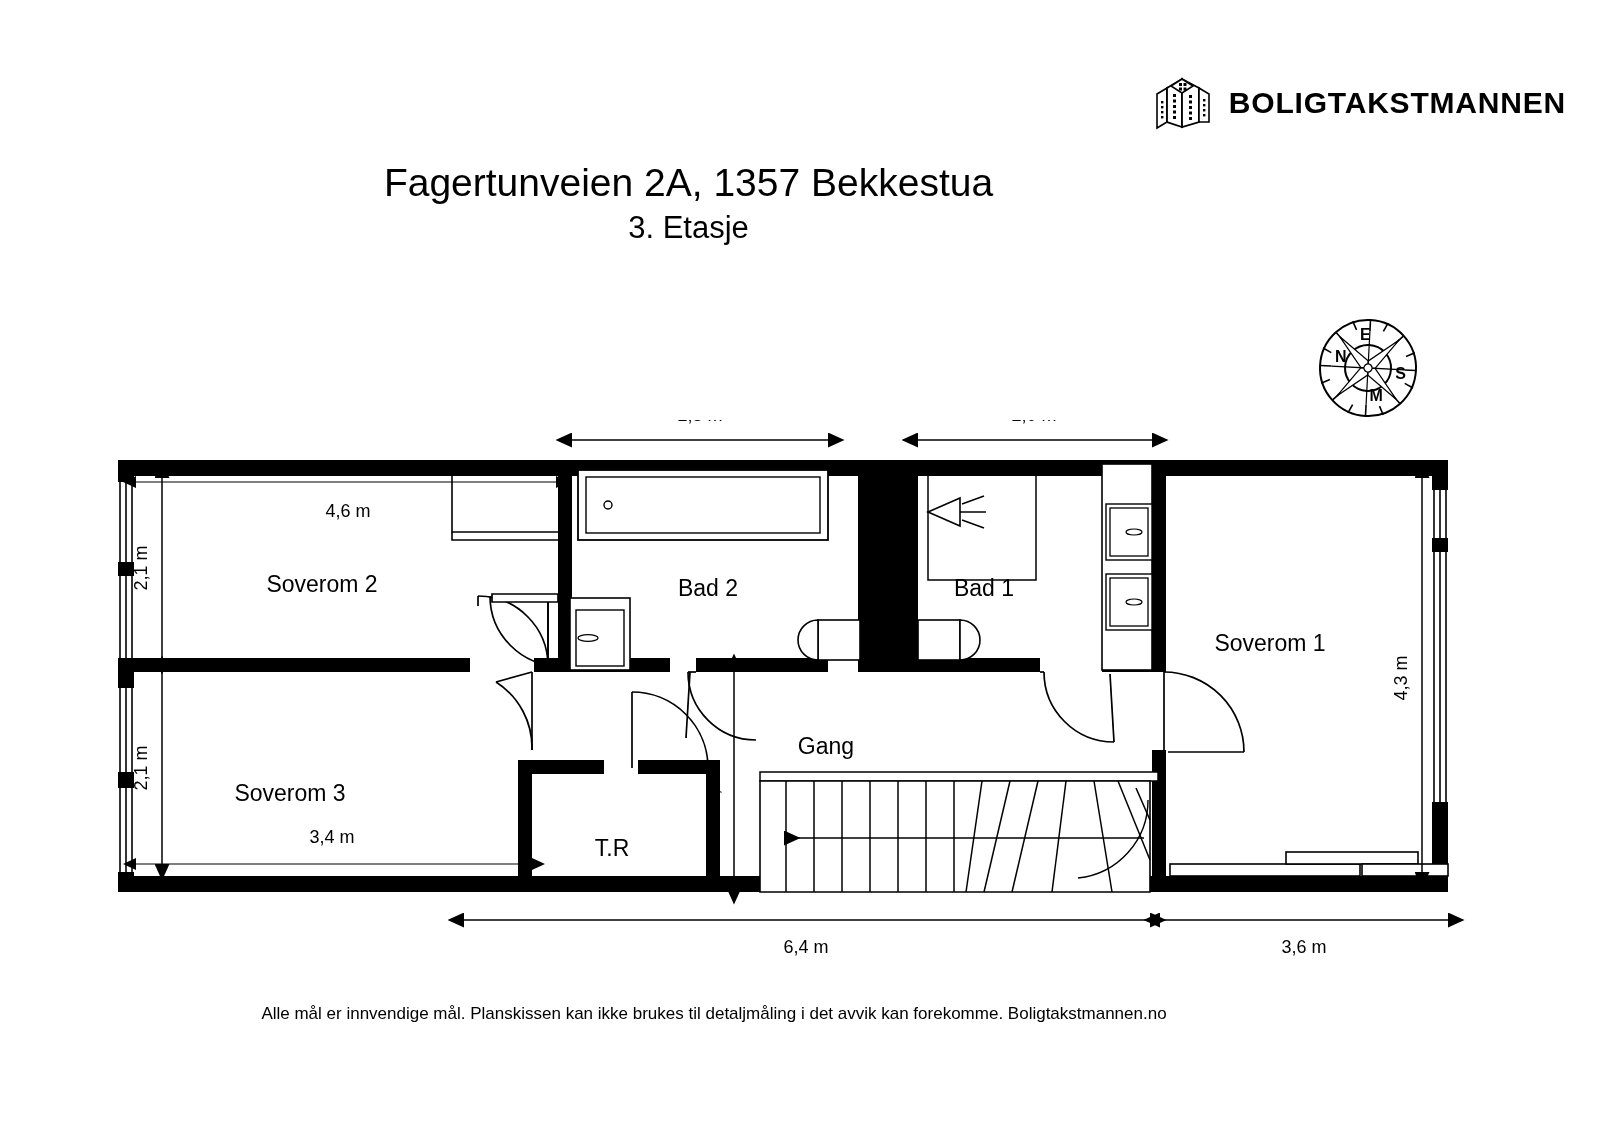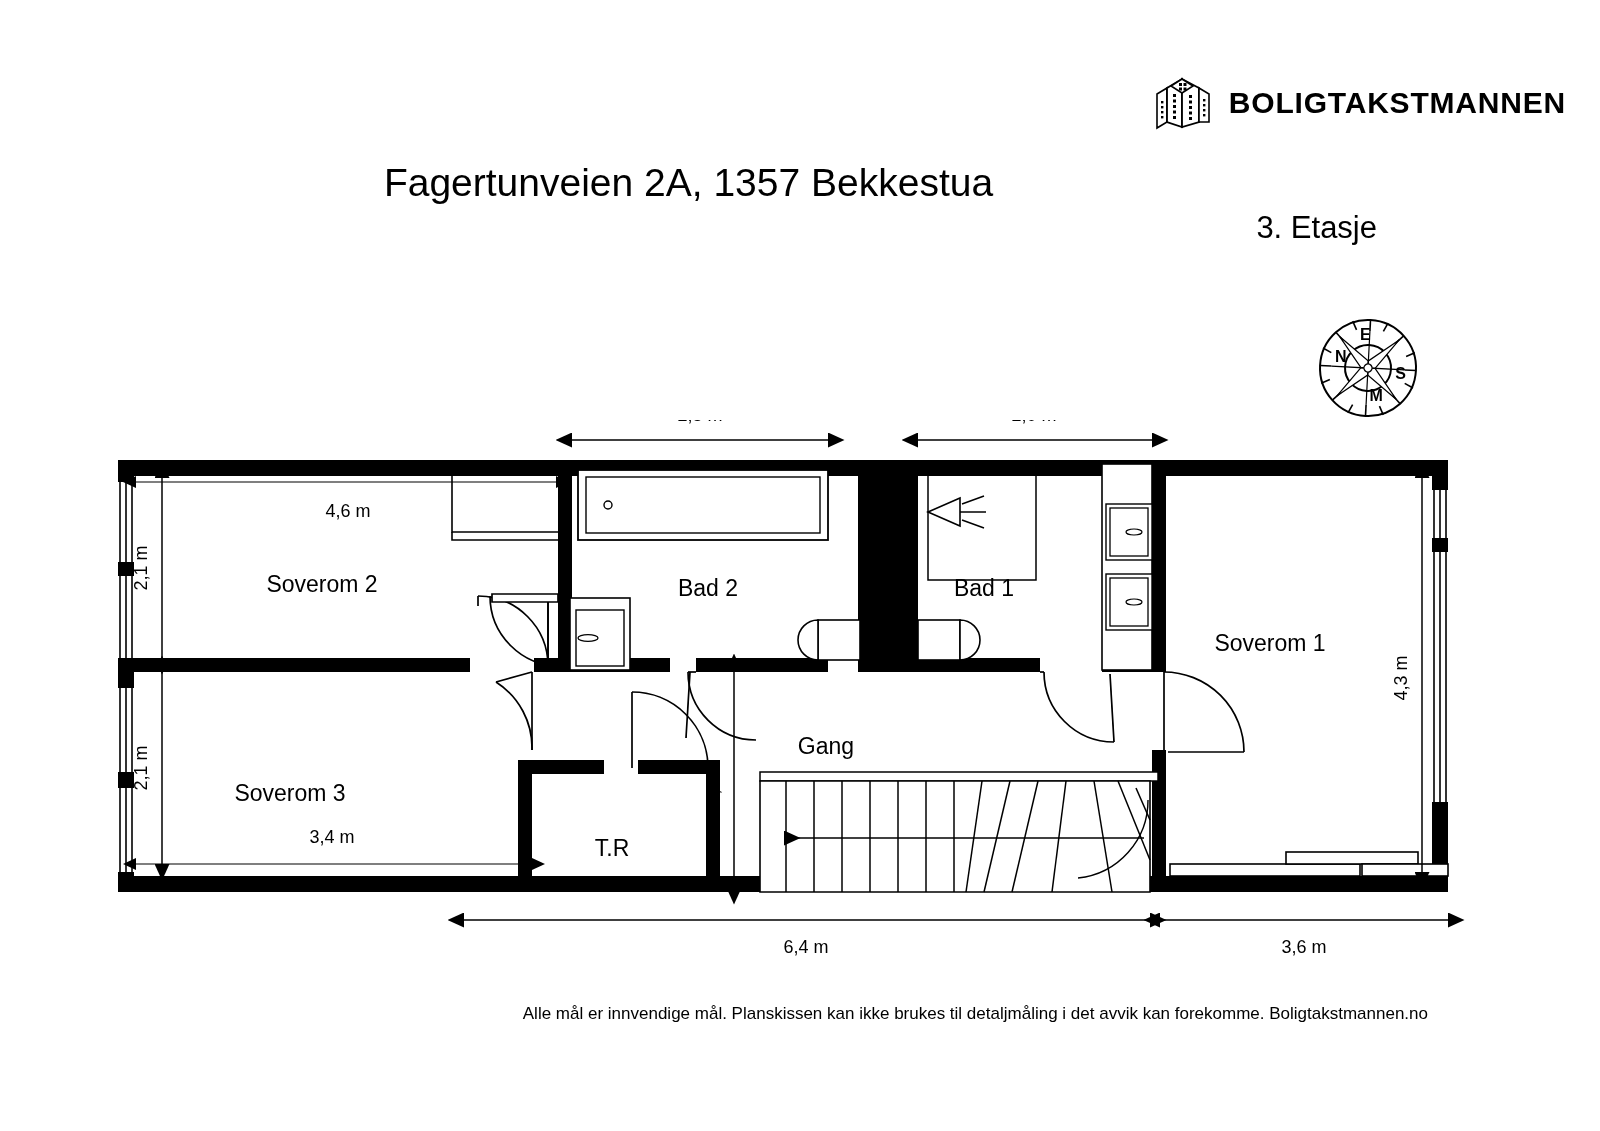--- a/index.html
+++ b/index.html
@@ -47,21 +47,20 @@
     font-size: 39px;
     line-height: 46px;
     font-weight: normal;
     margin: 0;
   }
   .title-sub {
     font-size: 31px;
     line-height: 40px;
     font-weight: normal;
     margin: 2px 0 0 0;
-    text-align: right;
   }
 
   
   .compass {
     position: absolute;
     top: 312px;
     left: 1312px;
     width: 112px;
     height: 112px;
   }
@@ -90,21 +89,21 @@
     text-anchor: middle;
     dominant-baseline: middle;
   }
 
   
   .footer {
     position: absolute;
     top: 1004px;
     left: 0;
     width: 1428px;
-    text-align: right;
+    text-align: center;
     font-size: 17px;
   }
 </style>
 </head>
 <body>
 
 <div class="brand">
   <svg class="brand-mark" viewBox="0 0 58 62">
 
     <path d="M2 22 L12 16 L12 50 L2 56 Z" fill="#fff" stroke="#000" stroke-width="1.6"></path>

